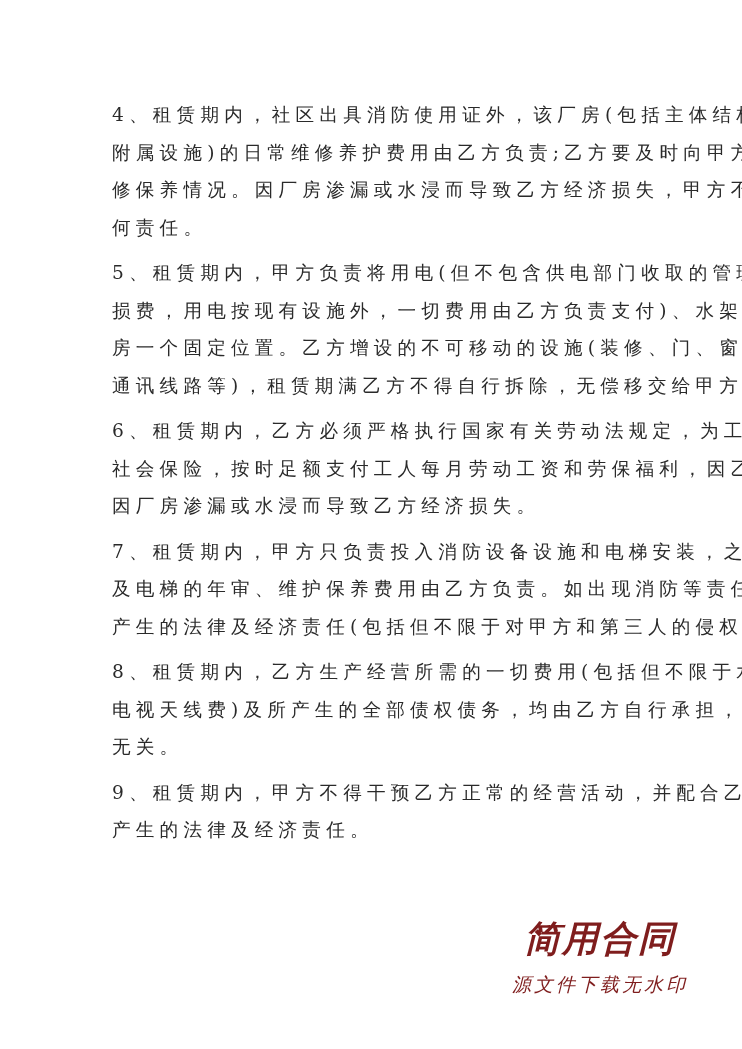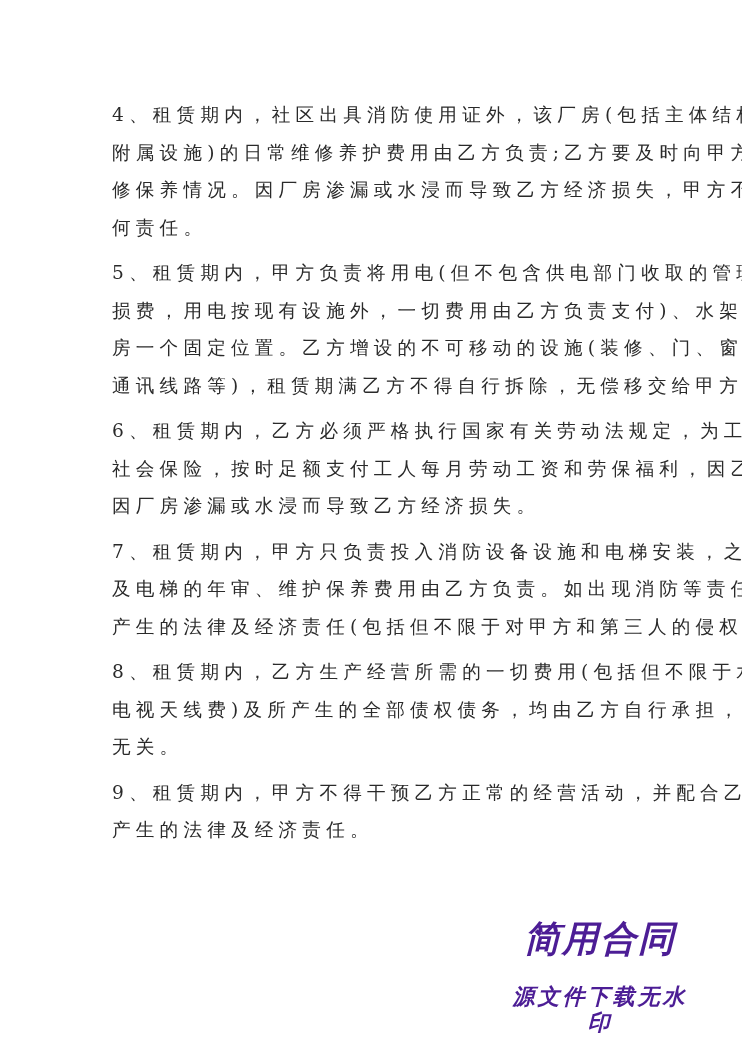--- a/index.html
+++ b/index.html
@@ -13,24 +13,24 @@
     color: #2a2a2a;
     font-size: 18.6px;
     letter-spacing: 5.2px;
     line-height: 37.5px;
   }
   .para { margin: 0 0 8px 0; text-align: left; word-break: break-all; }
   .line { display: block; white-space: nowrap; }
   .watermark {
     position: absolute; left: 510px; top: 918px; width: 180px; text-align: center;
     font-family: "DejaVu Sans", "Liberation Sans", sans-serif;
-    color: #4c1d95; font-style: italic;
+    color: #7f1d1d; font-style: italic;
   }
   .wm-main { display: block; font-size: 36px; font-weight: bold; letter-spacing: 2px; line-height: 42px; }
-  .wm-sub { display: block; font-size: 22px; font-weight: bold; letter-spacing: 3px; line-height: 26px; margin-top: 24px; }
+  .wm-sub { display: block; font-size: 19px; font-weight: normal; letter-spacing: 3px; line-height: 26px; margin-top: 11px; }
 </style>
 </head>
 <body>
 
 <div class="page">
   <div class="content">
 
     <p class="para">
       <span class="line">4、租赁期内，社区出具消防使用证外，该厂房(包括主体结构和所有</span>
       <span class="line">附属设施)的日常维修养护费用由乙方负责;乙方要及时向甲方汇报维</span>

